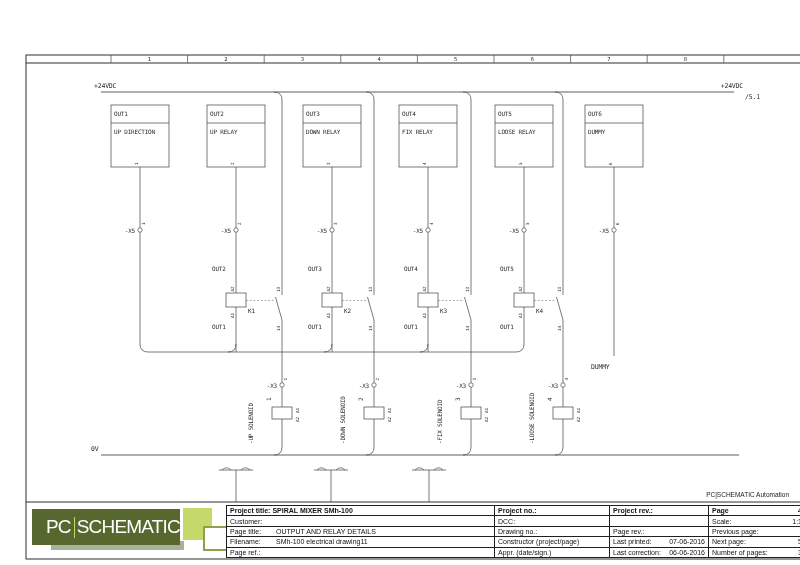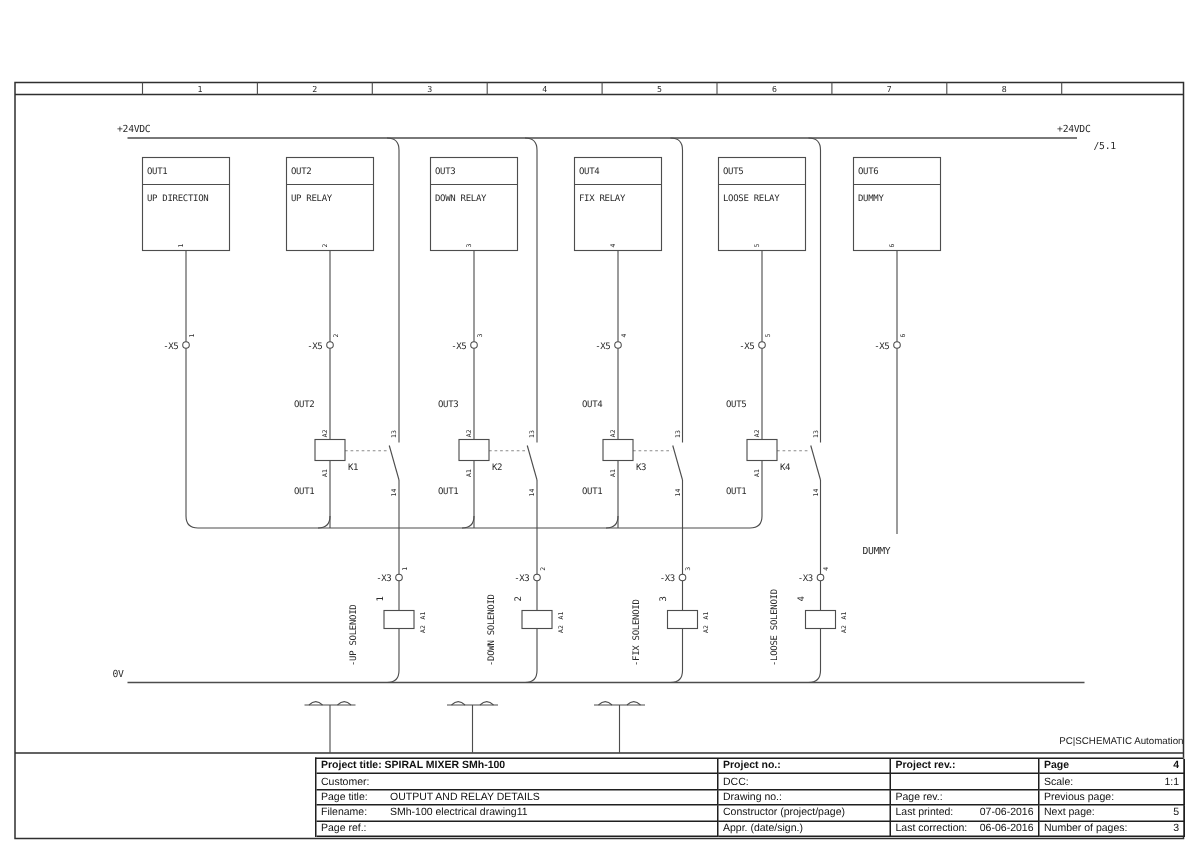--- a/index.html
+++ b/index.html
@@ -1,17 +1,17 @@
 <!DOCTYPE html>
 <html><head>
 <meta charset="utf-8">
 <style>
   html,body{margin:0;padding:0;background:#ffffff;}
   body{width:800px;height:565px;position:relative;font-family:"Liberation Sans",sans-serif;}
-  .page{position:absolute;inset:0;background:#fff;}
+  .page{position:absolute;inset:0;background:#fff;margin-left:16px;}
   svg{position:absolute;left:0;top:0;}
   
   .st{font-family:"DejaVu Sans Mono",monospace;fill:#2b2b2b;}
   .t6{font-size:6px;letter-spacing:-0.2px;}
   .t65{font-size:6.5px;letter-spacing:-0.2px;}
   .t55{font-size:5.5px;}
   .t43{font-size:4.3px;}
   .w{stroke:#4d4d4d;stroke-width:0.75;fill:none;}
   .rail{stroke:#4d4d4d;stroke-width:0.9;fill:none;}
   .frame{stroke:#2f2f2f;stroke-width:1;fill:none;}
@@ -312,20 +312,30 @@
       <line x1="413" y1="470" x2="413" y2="502"></line>
           <line x1="396" y1="470" x2="430" y2="470"></line>
       <path d="M399,470 Q403.5,465.5 408,470"></path>
           <path d="M418,470 Q422.5,465.5 427,470"></path>
     </g>
   </g>
 </svg>
 
 <div class="automation">PC|SCHEMATIC Automation</div>
 
+<div class="logo">
+  <div class="logo-shadow"></div>
+  <div class="sq1"></div>
+  <div class="logo-box">
+        <span>PC</span>
+        <span class="logo-bar"></span>
+        <span>SCHEMATIC</span>
+      </div>
+  <div class="sq2"></div>
+</div>
 
 <div class="tb-table">
 
   <div class="cell bl"><span>Project title:</span>&nbsp;<span>SPIRAL MIXER SMh-100</span></div>
   <div class="cell bl">
         <span>Project no.:</span>
       </div>
   <div class="cell bl">
         <span>Project rev.:</span>
       </div>

